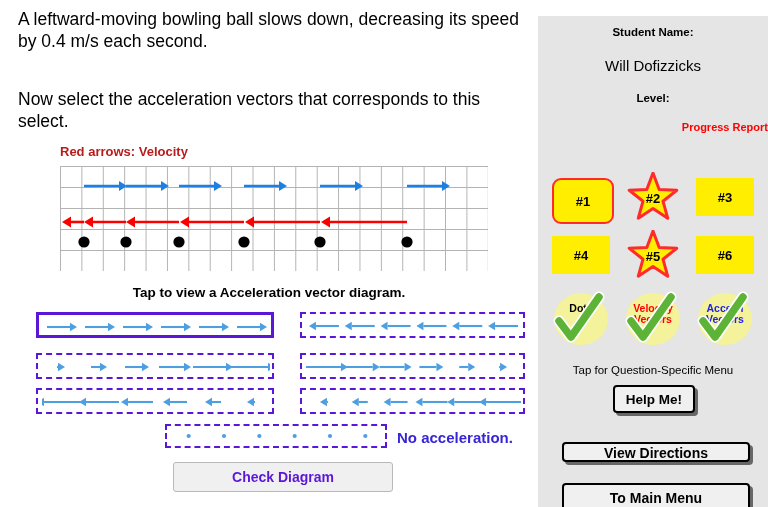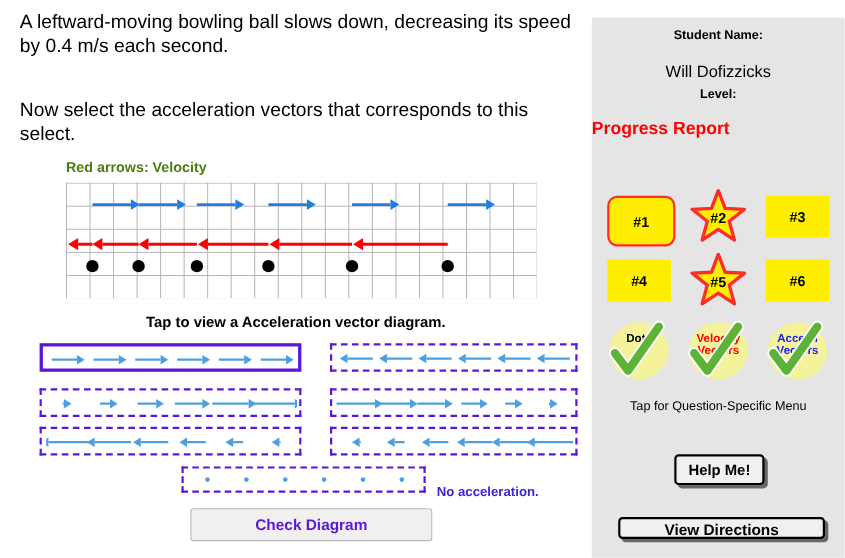--- a/index.html
+++ b/index.html
@@ -22,21 +22,21 @@
   }
   .q-text.l1{top:8px;}
   .q-text.l2{top:88px;}
 
   
   .legend{
     position:absolute;top:144px;left:60px;width:430px;
     font-size:13px;font-weight:bold;
     display:flex;justify-content:space-between;
   }
-  .legend .vel{color:#4d7c0f;}
+  .legend .vel{color:#b91c1c;}
   .legend .acc{color:#3826d6;}
 
   
   .md-wrap{
     position:absolute;left:60px;top:166px;width:428px;height:105px;
   }
   .md-grid{
     position:absolute;inset:0;
     background-image:
       linear-gradient(to right,#b3b3b3 1px,transparent 1px),
@@ -60,22 +60,22 @@
   .opt.sel{border:3px solid #5b17d8;}
   .opt.unsel{border:2.5px dashed #5b17d8;}
   .opt svg{display:block;}
 
   .no-acc-row{position:absolute;left:165px;top:424px;}
   .no-acc-box{
     width:222px;height:24px;box-sizing:border-box;
     border:2.5px dashed #5b17d8;background:#fff;position:relative;
   }
   .no-acc-label{
-    position:absolute;left:232px;top:16px;
-    font-size:12px;font-weight:bold;color:#3826d6;white-space:nowrap;
+    position:absolute;left:232px;top:5px;
+    font-size:15px;font-weight:bold;color:#3826d6;white-space:nowrap;
   }
 
   .check-btn{
     position:absolute;left:173px;top:462px;width:220px;height:30px;
     background:#f0f0f0;border:1px solid #b9b9b9;border-radius:3px;
     font-family:"Liberation Sans",sans-serif;
     font-size:14px;font-weight:bold;color:#5b17d8;
     cursor:pointer;
   }
 
@@ -84,21 +84,21 @@
     position:absolute;left:538px;top:16px;width:230px;height:507px;
     background:#e5e5e5;
   }
   .sb-lbl{
     text-align:center;font-size:11.5px;font-weight:bold;color:#000;
   }
   .sb-val{
     text-align:center;font-size:15px;color:#000;
   }
   .sb-progress{
-    text-align:left;font-size:16px;font-weight:bold;color:#ff0000;
+    text-align:right;font-size:11px;font-weight:bold;color:#ff0000;
     margin-top:17px;
   }
 
   .badge-grid{
     position:absolute;left:0;top:160px;width:230px;height:108px;
   }
   .badge{
     position:absolute;width:58px;height:38px;
     display:flex;align-items:center;justify-content:center;
     font-size:13px;font-weight:bold;color:#000;
@@ -131,21 +131,21 @@
     position:absolute;left:0;top:348px;width:230px;text-align:center;
     font-size:11.5px;color:#000;
   }
 
   .sb-btn{
     position:absolute;box-sizing:border-box;
     background:#f0f0f0;border:2px solid #000;border-radius:4px;
     box-shadow:3px 3px 0 rgba(0,0,0,0.55);
     font-family:"Liberation Sans",sans-serif;
     font-size:14px;font-weight:bold;color:#000;
-    cursor:pointer;text-align:center;margin-top:28px;
+    cursor:pointer;text-align:center;
   }
   #btn-help{left:75px;top:369px;width:82px;height:28px;font-size:13.5px;}
   #btn-dirs{left:24px;top:426px;width:188px;height:20px;}
   #btn-menu{left:24px;top:467px;width:188px;height:30px;}
 </style>
 </head>
 <body>
 
 <div class="main-panel">
 
@@ -306,21 +306,21 @@
   </div>
 
   <button class="check-btn">Check Diagram</button>
 </div>
 
 <div class="sidebar">
 
   <div class="sb-lbl" style="margin-top:10px;">Student Name:</div>
   <div class="sb-val" style="margin-top:19px;">Will Dofizzicks</div>
 
-  <div class="sb-lbl" style="margin-top:6px;">Level:</div>
+  <div class="sb-lbl" style="margin-top:18px;">Level:</div>
 
   <div class="sb-progress">Progress Report</div>
 
   <div class="badge-grid" id="badge-grid">
       <div class="badge rect cur" style="left: 14px; top: 2px; position: absolute;">
         <span>#1</span>
       </div>
       <div class="badge star" style="left: 84px; top: -4px; position: absolute;">
         <svg width="62" height="52" class="star-svg">
           <polygon points="31.0,1.0 37.2,17.5 54.8,18.3 41.0,29.2 45.7,46.2 31.0,36.5 16.3,46.2 21.0,29.2 7.2,18.3 24.8,17.5" fill="#ffee00" stroke="#ff2b2b" stroke-width="3" stroke-linejoin="round"></polygon>

